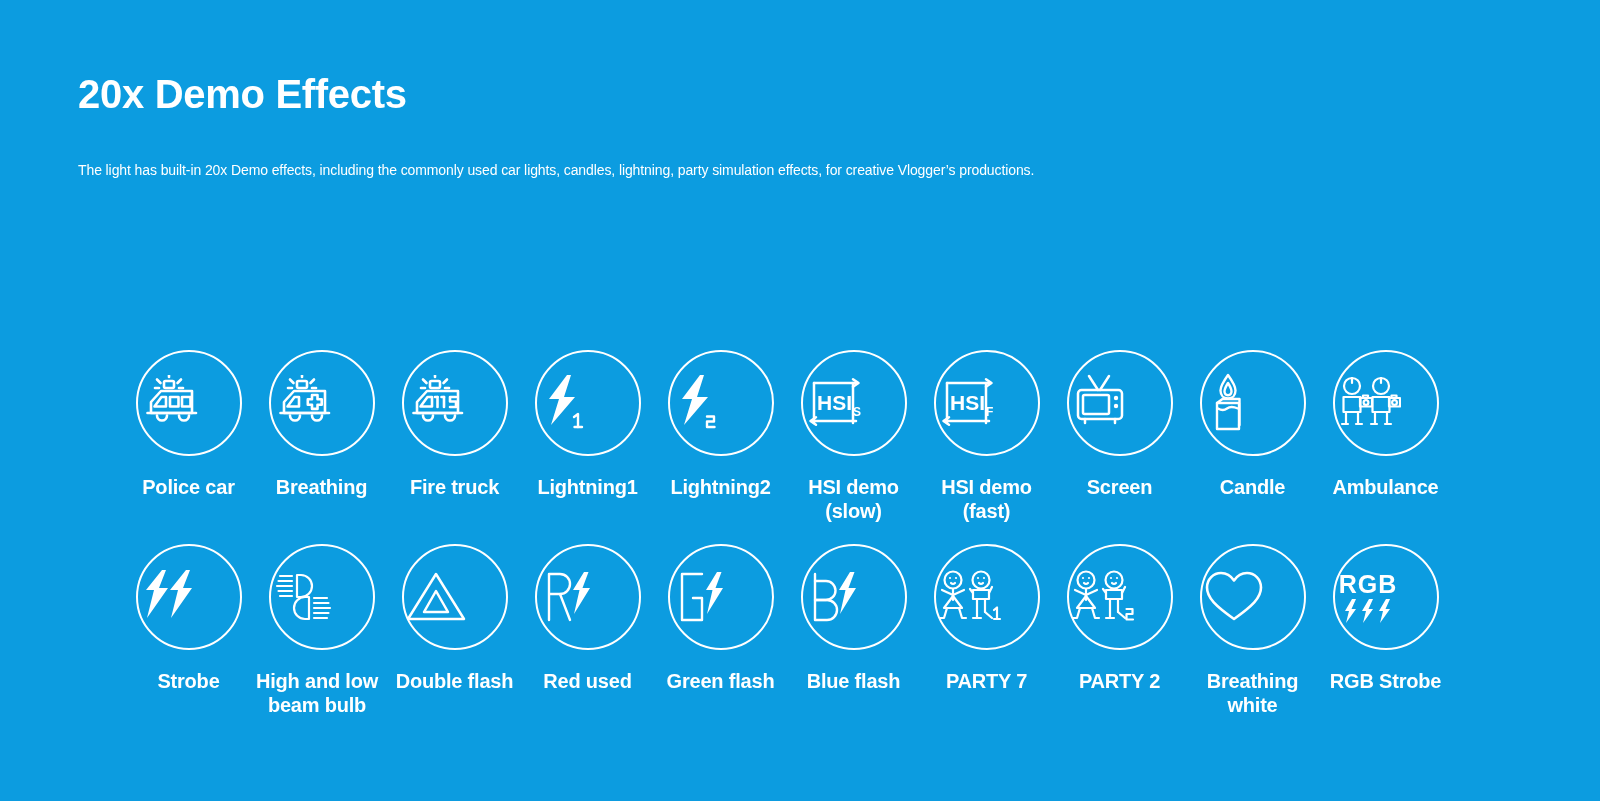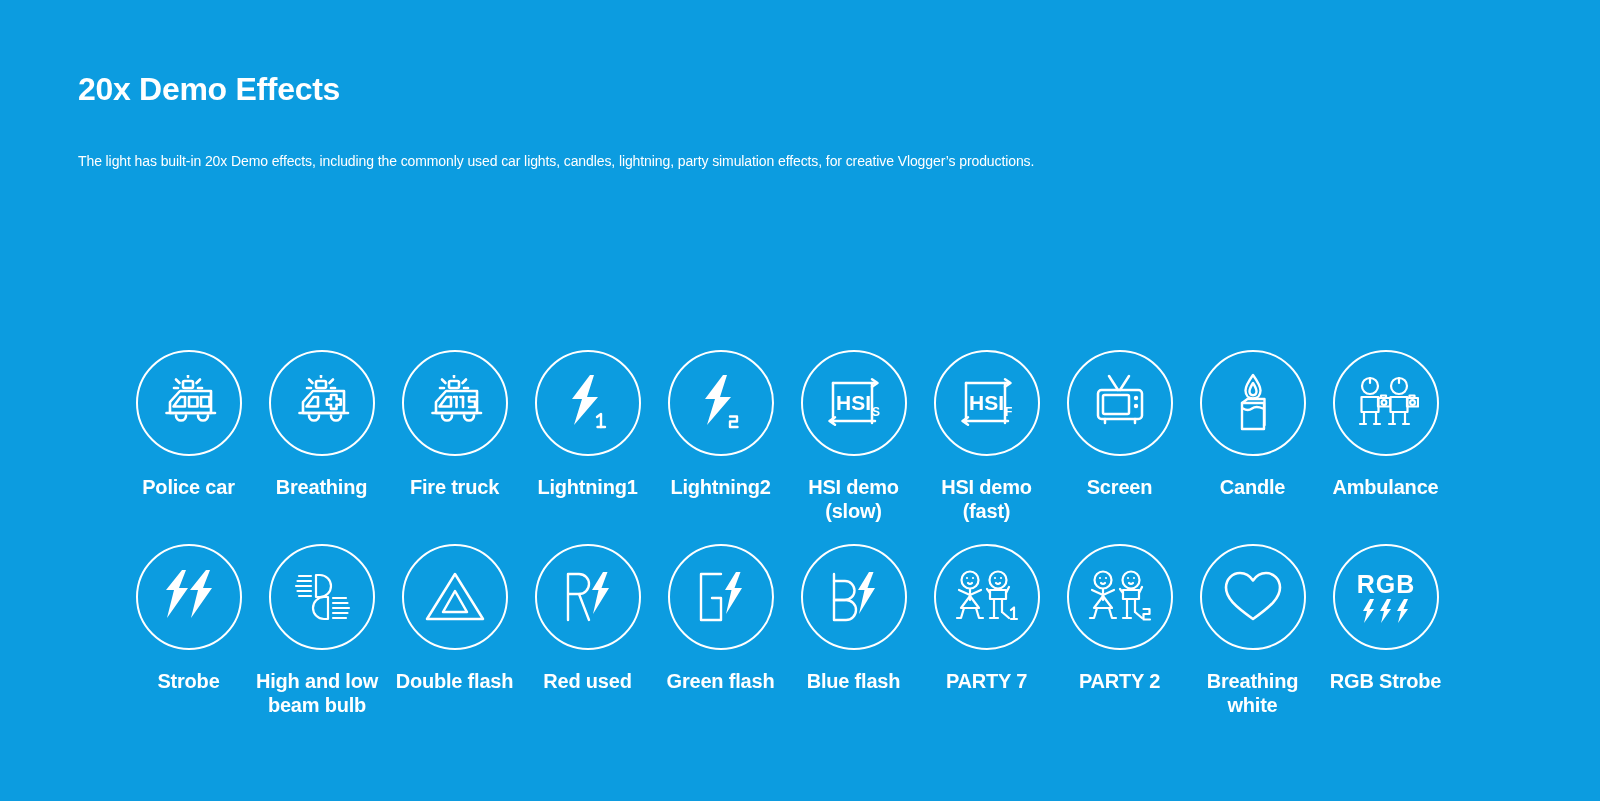--- a/index.html
+++ b/index.html
@@ -21,21 +21,21 @@
     background: #0c9ce0;
     box-sizing: border-box;
   }
   .header {
     position: absolute;
     left: 78px;
     top: 72px;
     width: 1400px;
   }
   .title {
-    font-size: 32px;
+    font-size: 40px;
     font-weight: bold;
     color: #ffffff;
     letter-spacing: -0.3px;
     line-height: 1.1;
     margin: 0 0 0 0;
     white-space: nowrap;
   }
   .subtitle {
     margin-top: 44px;
     font-size: 14px;
@@ -69,21 +69,21 @@
     flex: 0 0 133px;
   }
   .circle {
     width: 106px;
     height: 106px;
     border-radius: 50%;
     border: 2.4px solid #ffffff;
     box-sizing: border-box;
     display: flex;
     align-items: center;
-    justify-content: center;
+    justify-content: flex-start;
     position: relative;
   }
   .circle svg {
     display: block;
   }
   .label {
     margin-top: 19px;
     font-size: 20px;
     font-weight: bold;
     color: #ffffff;

